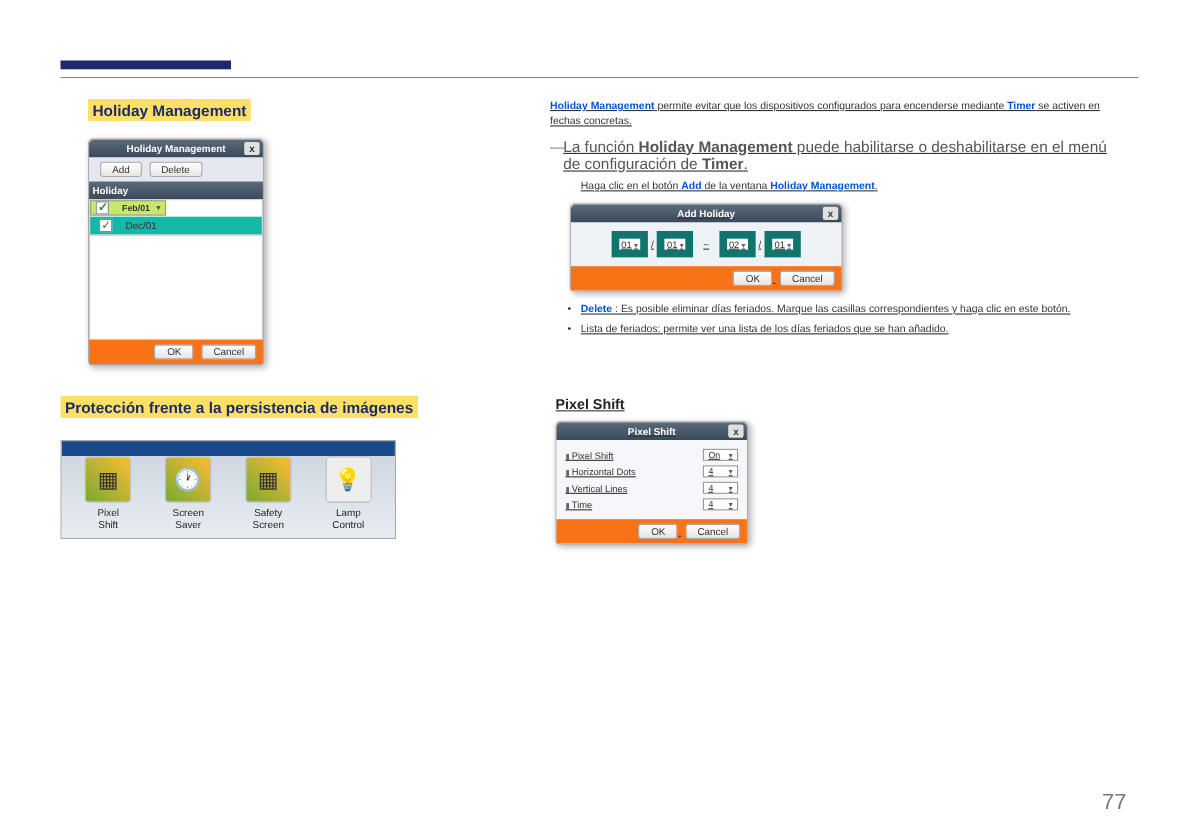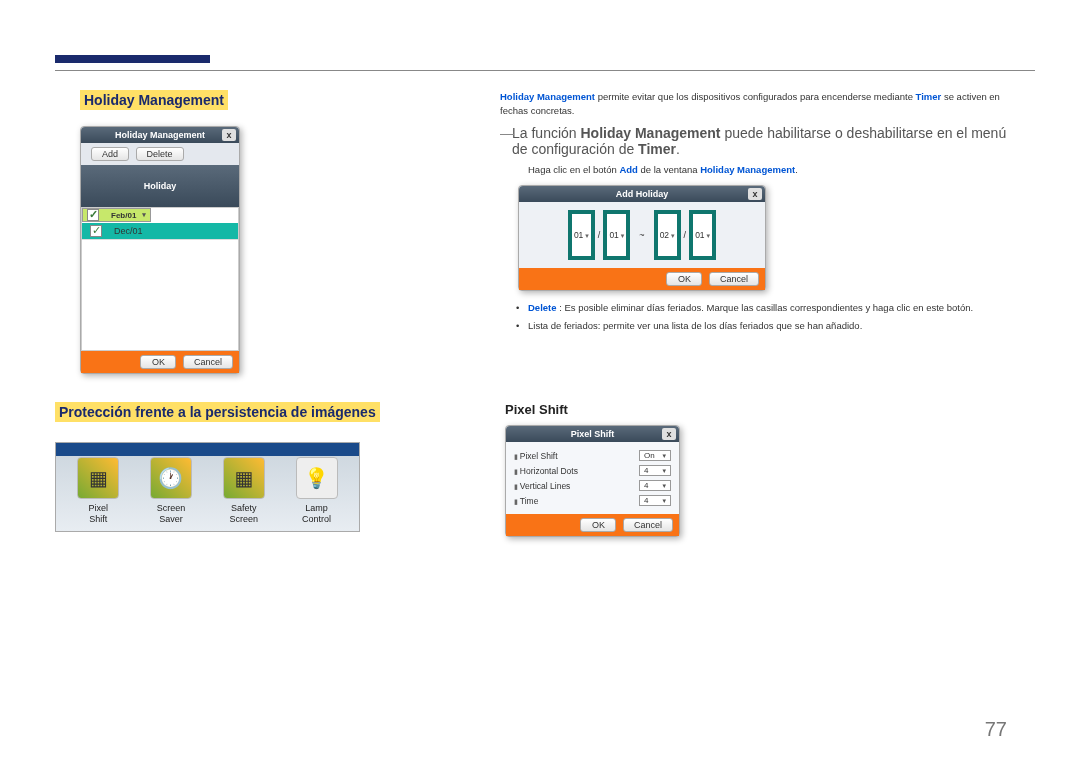--- a/index.html
+++ b/index.html
@@ -19,21 +19,21 @@
     width: 155px; height: 8px;
     background: #1a2a6c;
   }
   .hr-top {
     position: absolute;
     left: 55px; right: 45px; top: 70px;
     border-top: 1px solid #888;
   }
   .content { padding-top: 30px; display: flex; margin-left: 25px; }
   .left-col { width: 390px; margin-right: 30px; }
-  .right-col { flex: 1; }
+  .right-col { flex: 1; text-decoration: underline; }
   .hdr-yellow {
     display: inline-block;
     background: #ffe066;
     color: #1a2a6c;
     font-weight: bold;
     font-size: 14px;
     padding: 2px 4px;
     margin-bottom: 10px;
   }
   .hdr-sub {
@@ -87,40 +87,40 @@
     border-radius: 3px;
     padding: 1px 10px;
     font-size: 9px;
     margin-left: 4px;
     min-width: 36px;
     text-align: center;
   }
   .hm-toolbar { padding: 4px 6px; background: #e4e8ee; }
   .hm-table-hdr {
     background: linear-gradient(#5a6a7a,#3a4a5a);
-    color: #fff; text-align: center;
-    padding: 16px; font-weight: bold; font-size: 9px;
+    color: #fff; text-align: left;
+    padding: 3px; font-weight: bold; font-size: 9px;
   }
   .hm-row {
     display: flex; align-items: center;
     border-bottom: 1px solid #ddd;
     padding: 2px 8px; background: #14b8a6;
     font-size: 9px;
   }
   .hm-row.sel { background: #c7e86b; font-weight: bold; }
   .chk { width: 12px; height: 12px; border: 1px solid #888; margin-right: 12px; background:#fff; position:relative;}
   .chk.on::after { content:"✓"; position:absolute; left:1px; top:-2px; color:#3a7a3a; font-size:11px;}
 
   .holiday-dlg { width: 160px; margin-top: 6px; }
-  .holiday-dlg .list-area { height: 144px; background:#fff; border:1px solid #ccc;}
+  .holiday-dlg .list-area { height: 128px; background:#fff; border:1px solid #ccc;}
 
   .addh-dlg { width: 248px; margin: 4px 0 0 18px; }
   .spin {
-    display:inline-block; border:4px solid #0f766e; background:#fff;
-    padding: 16px 2px; font-size:8.5px; min-width:18px; text-align:left;
+    display:inline-block; border:7px solid #0f766e; background:#fff;
+    padding: 0 2px; font-size:8.5px; min-width:18px; text-align:left;
     position:relative;
   }
   .spin::after { content:"▾"; margin-left:2px; color:#666; font-size:7px;}
   .addh-row { padding: 8px 6px; display:flex; gap:3px; align-items:center; justify-content:center;}
 
   
   .iconbar {
     width: 305px; border:1px solid #aaa;
     background: linear-gradient(#1a4a8a 0%, #1a4a8a 15%, #cfd8e0 15%, #e8edf2 100%);
     padding: 14px 10px 6px 10px;
@@ -139,21 +139,21 @@
   
   .ps-dlg { width: 175px; margin-top: 6px; }
   .ps-body { padding: 6px 8px; background:#f5f7fa;}
   .ps-row { display:flex; align-items:center; justify-content:space-between; padding:2px 0; font-size:8.5px;}
   .ps-row .lab::before { content:"▮ "; color:#666; font-size:7px;}
   .sel { border:1px solid #999; background:#fff; padding:0 4px; font-size:8px; min-width:32px; display:inline-flex; align-items:center; justify-content:space-between;}
   .sel::after { content:"▾"; margin-left:6px; font-size:7px; color:#555;}
 
   .page-num {
     position: absolute;
-    right: 73px; bottom: 22px;
+    right: 56px; bottom: 22px;
     font-size: 20px; color: #777; text-align: center;
   }
   .row2 { display:flex; margin-top: 28px;}
   .row2 .left-col { width: 420px; margin-right:30px;}
 </style>
 </head>
 <body>
 
 <div class="accent-bar"></div>
 <div class="hr-top"></div>

